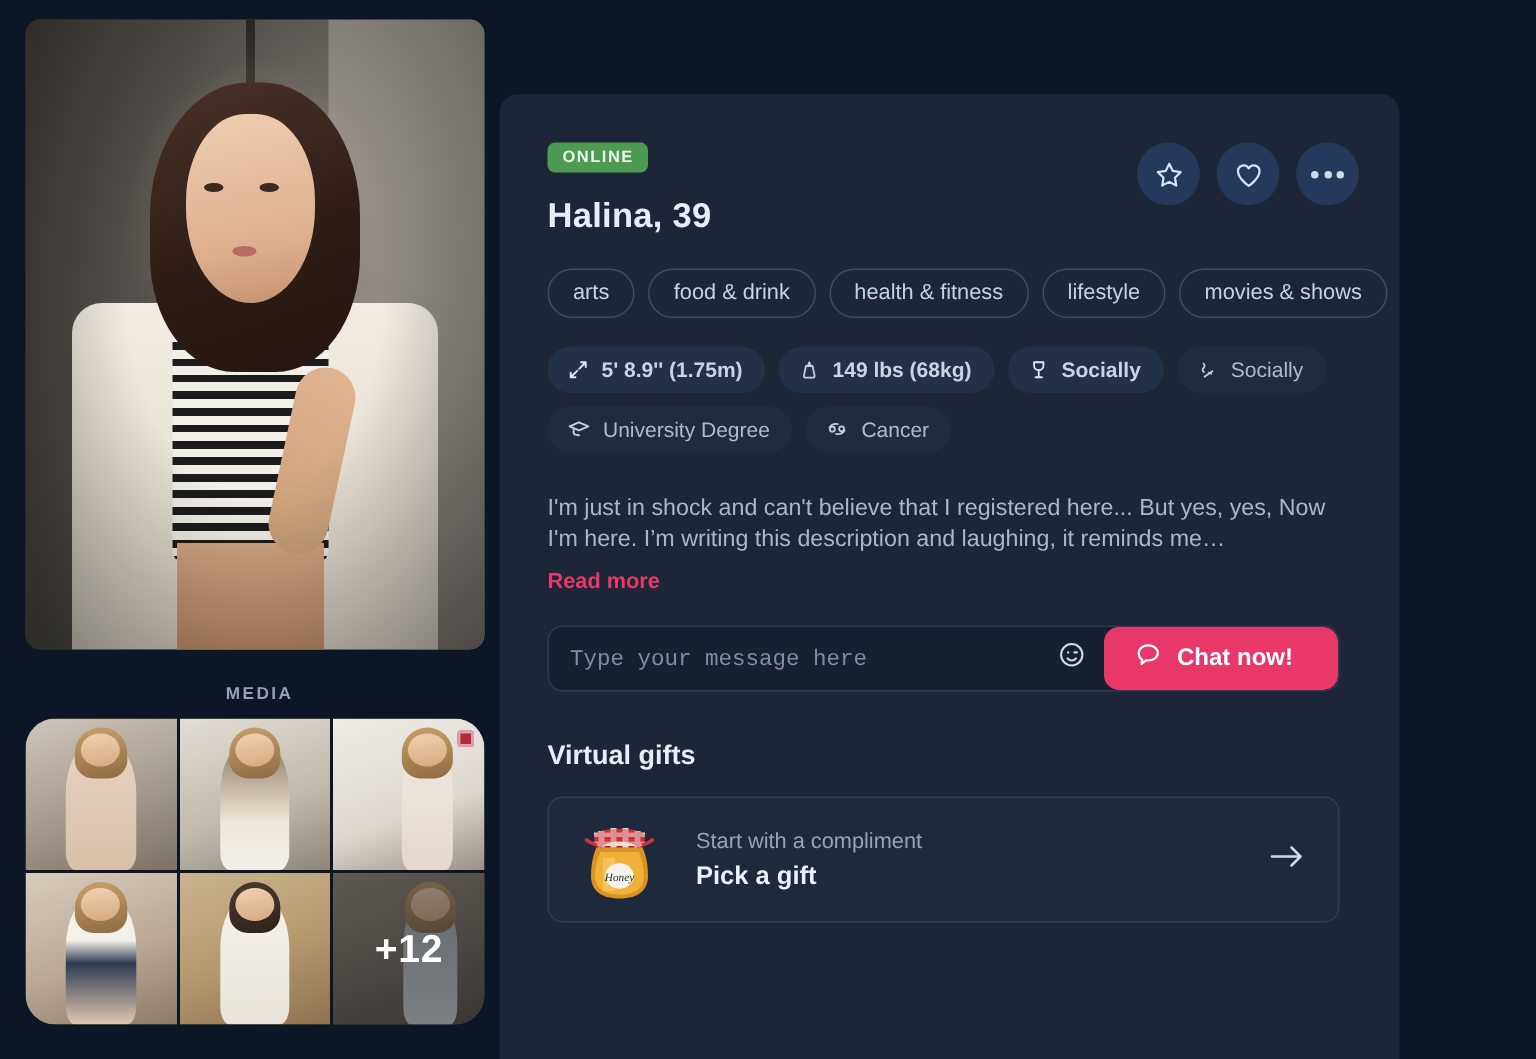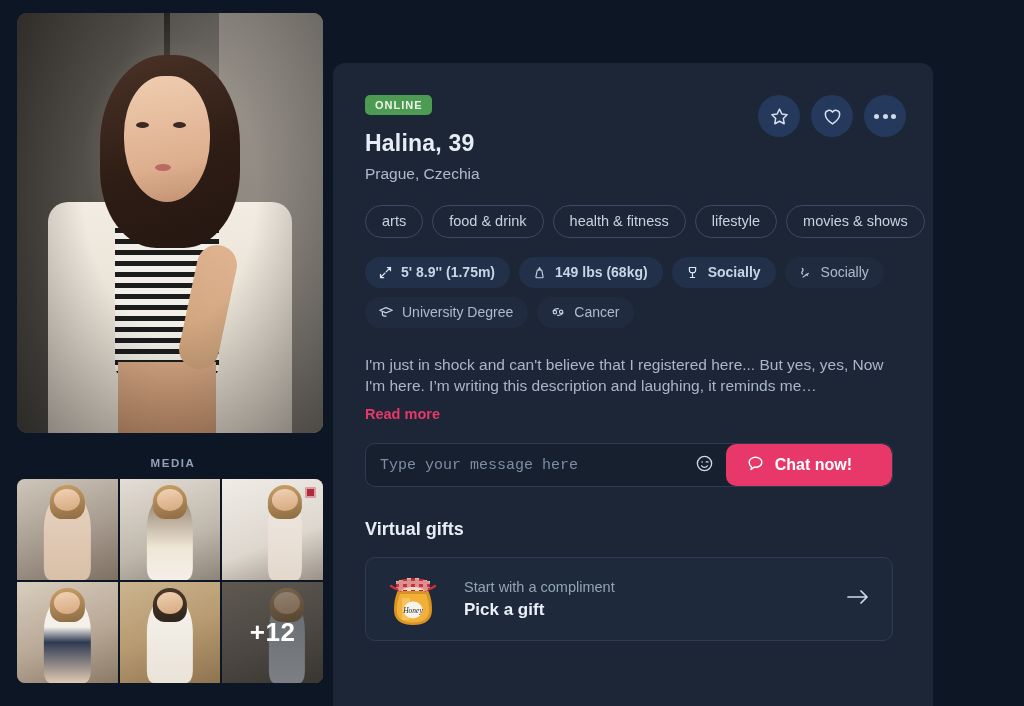--- a/index.html
+++ b/index.html
@@ -97,21 +97,21 @@
     font-size: 11.5px;
     font-weight: 700;
     letter-spacing: 1.6px;
   }
   #media-grid {
     display: grid;
     grid-template-columns: repeat(3, 1fr);
     grid-template-rows: repeat(2, 101px);
     gap: 2px;
     width: 306px;
-    border-radius: 8px;
+    border-radius: 20px;
     overflow: hidden;
   }
   .thumb {
     position: relative;
     overflow: hidden;
     background: #6b6760;
   }
   .thumb .bgwash { position: absolute; inset: 0; }
   .thumb .figure {
     position: absolute; left: 50%; top: 16%;
@@ -263,21 +263,21 @@
     padding: 0 14px;
     color: #c6d2e2;
     font-size: 15px;
     font-family: Liberation Mono, monospace;
   }
   #message-input::placeholder { color: #7d8da3; }
   #emoji-btn { padding: 0 12px; display: flex; align-items: center; cursor: pointer; }
   #chat-now {
     display: flex; align-items: center; gap: 10px;
     height: 100%;
-    padding: 0 40px 0 20px;
+    padding: 0 30px 0 20px;
     background: #e8386a;
     color: #fff;
     font-size: 16px;
     font-weight: 700;
     border: none;
     border-radius: 10px;
     cursor: pointer;
     font-family: "Liberation Sans", sans-serif;
   }
 
@@ -401,21 +401,20 @@
             <i></i>
             <i></i>
             <i></i>
           </span>
       </div>
     </div>
 
     <span id="online-badge">ONLINE</span>
 
     <div id="profile-name">Halina, 39</div>
-    <div id="profile-location">Prague, Czechia</div>
 
     <div id="interests">
       <div class="interest-tag">arts</div>
       <div class="interest-tag">food &amp; drink</div>
       <div class="interest-tag">health &amp; fitness</div>
       <div class="interest-tag">lifestyle</div>
       <div class="interest-tag">movies &amp; shows</div>
     </div>
 
     <div id="attributes">

